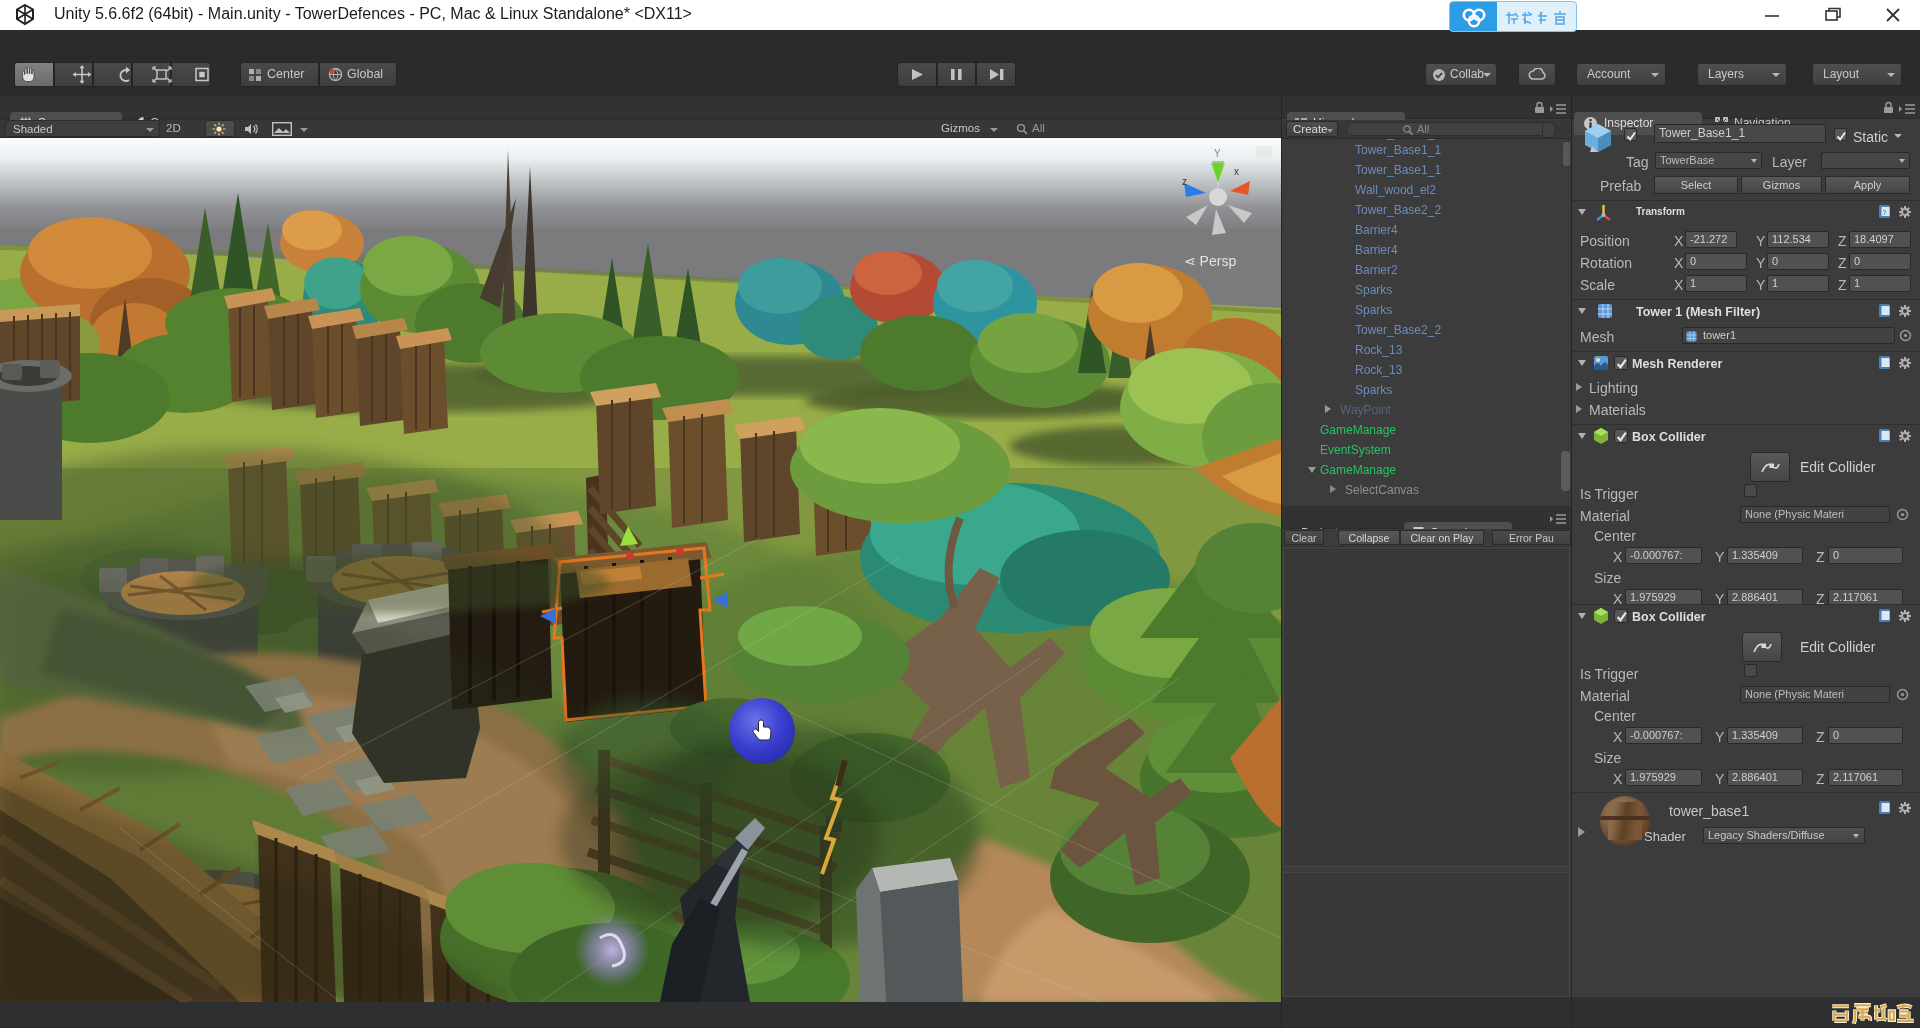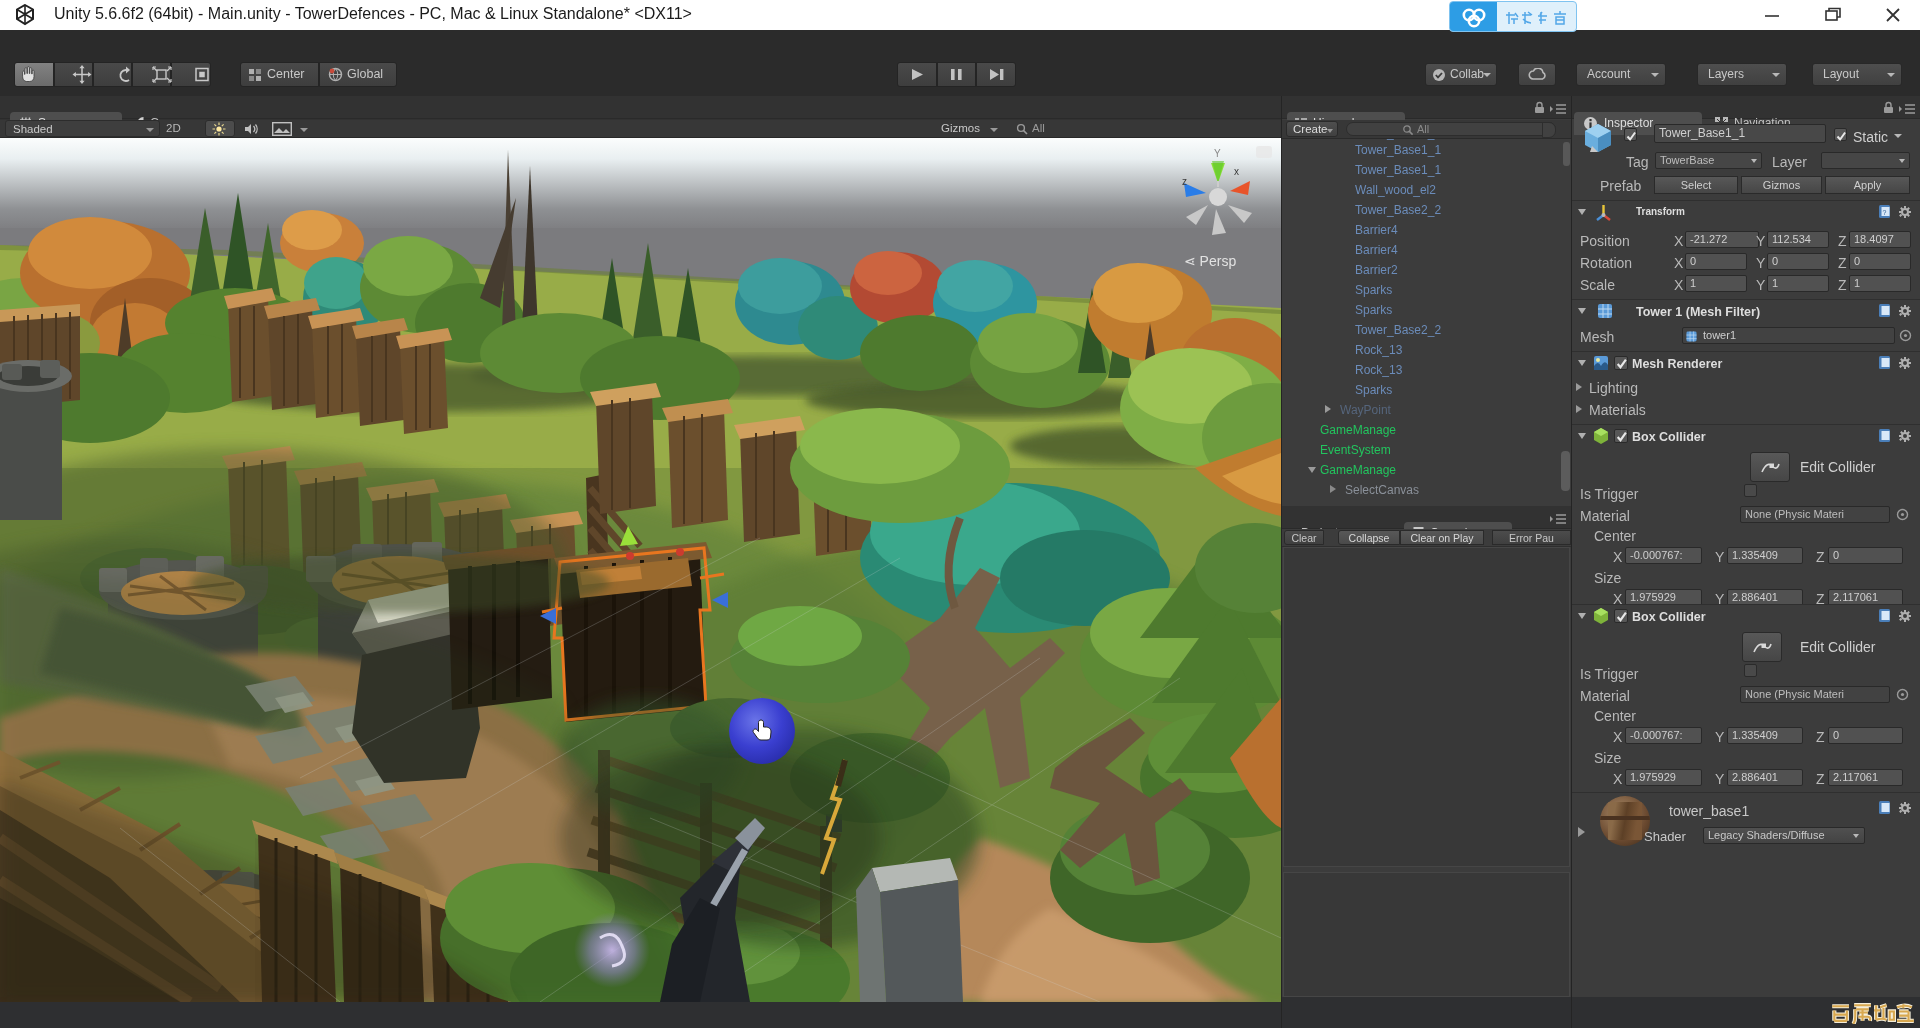--- a/index.html
+++ b/index.html
@@ -773,21 +773,21 @@
         <text x="4.5" y="11.5" font-size="7" fill="#2a5a90" font-family="Liberation Sans">?</text>
       </svg>
     <svg class="abs" style="left:326px;top:109px" width="15" height="15" viewBox="0 0 15 15">
         <circle cx="7" cy="7" r="3" fill="none" stroke="#b0b0b0" stroke-width="2"></circle>
         <g stroke="#b0b0b0" stroke-width="2">
           <path d="M7 1 v2.4 M7 10.6 v2.4 M1 7 h2.4 M10.6 7 h2.4 M2.8 2.8 l1.7 1.7 M9.5 9.5 l1.7 1.7 M11.2 2.8 l-1.7 1.7 M3.5 9.5 l-1.7 1.7"></path>
         </g>
       </svg>
     <div class="ilabel" style="left:8px;top:137px">Position</div>
     <div class="ilabel" style="left:102px;top:137px">X</div>
-      <div class="ifield" style="left:113px;top:135px;width:74px">-21.272</div>
+      <div class="ifield" style="left:113px;top:135px;width:52px">-21.272</div>
     <div class="ilabel" style="left:184px;top:137px">Y</div>
       <div class="ifield" style="left:195px;top:135px;width:62px">112.534</div>
     <div class="ilabel" style="left:266px;top:137px">Z</div>
       <div class="ifield" style="left:277px;top:135px;width:62px">18.4097</div>
     <div class="ilabel" style="left:8px;top:159px">Rotation</div>
     <div class="ilabel" style="left:102px;top:159px">X</div>
       <div class="ifield" style="left:113px;top:157px;width:62px">0</div>
     <div class="ilabel" style="left:184px;top:159px">Y</div>
       <div class="ifield" style="left:195px;top:157px;width:62px">0</div>
     <div class="ilabel" style="left:266px;top:159px">Z</div>

